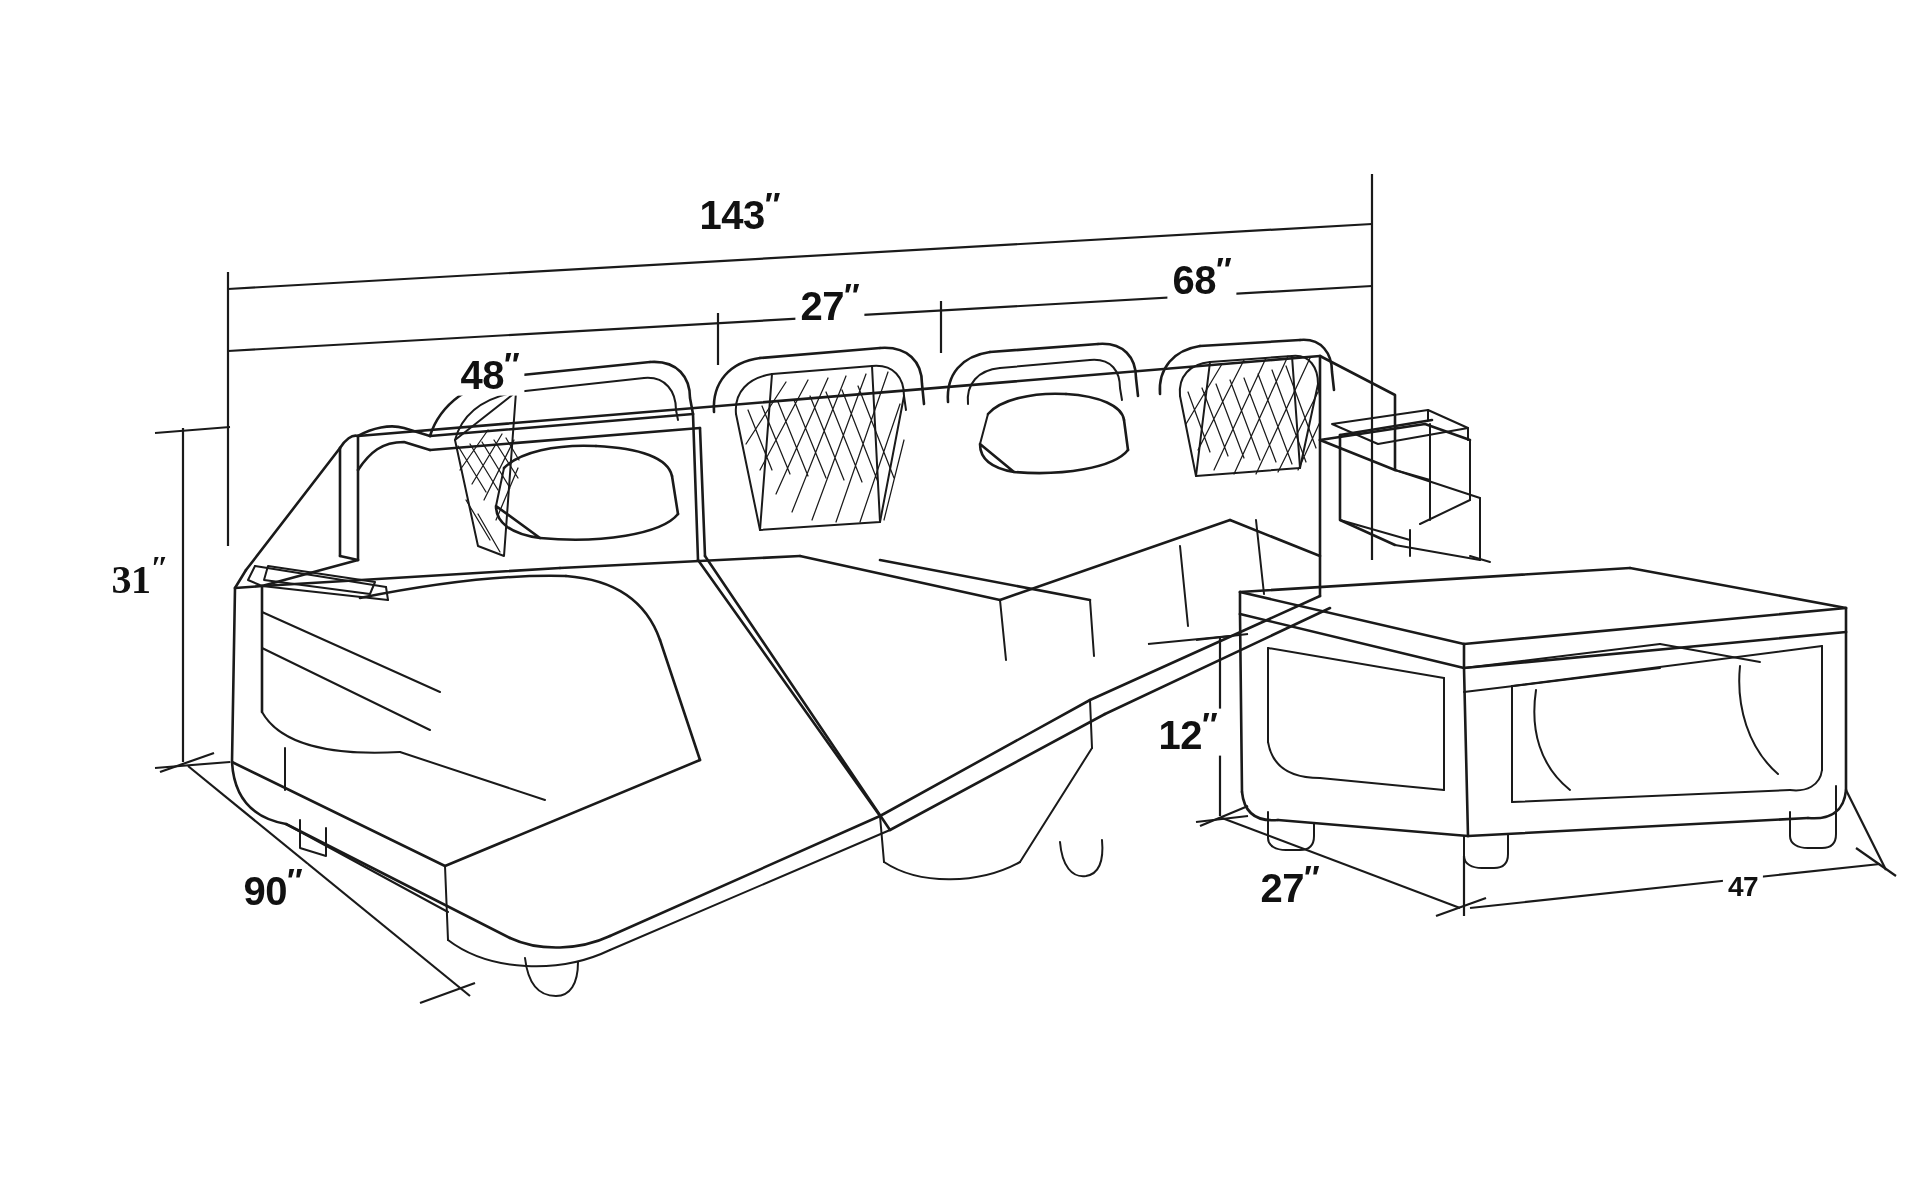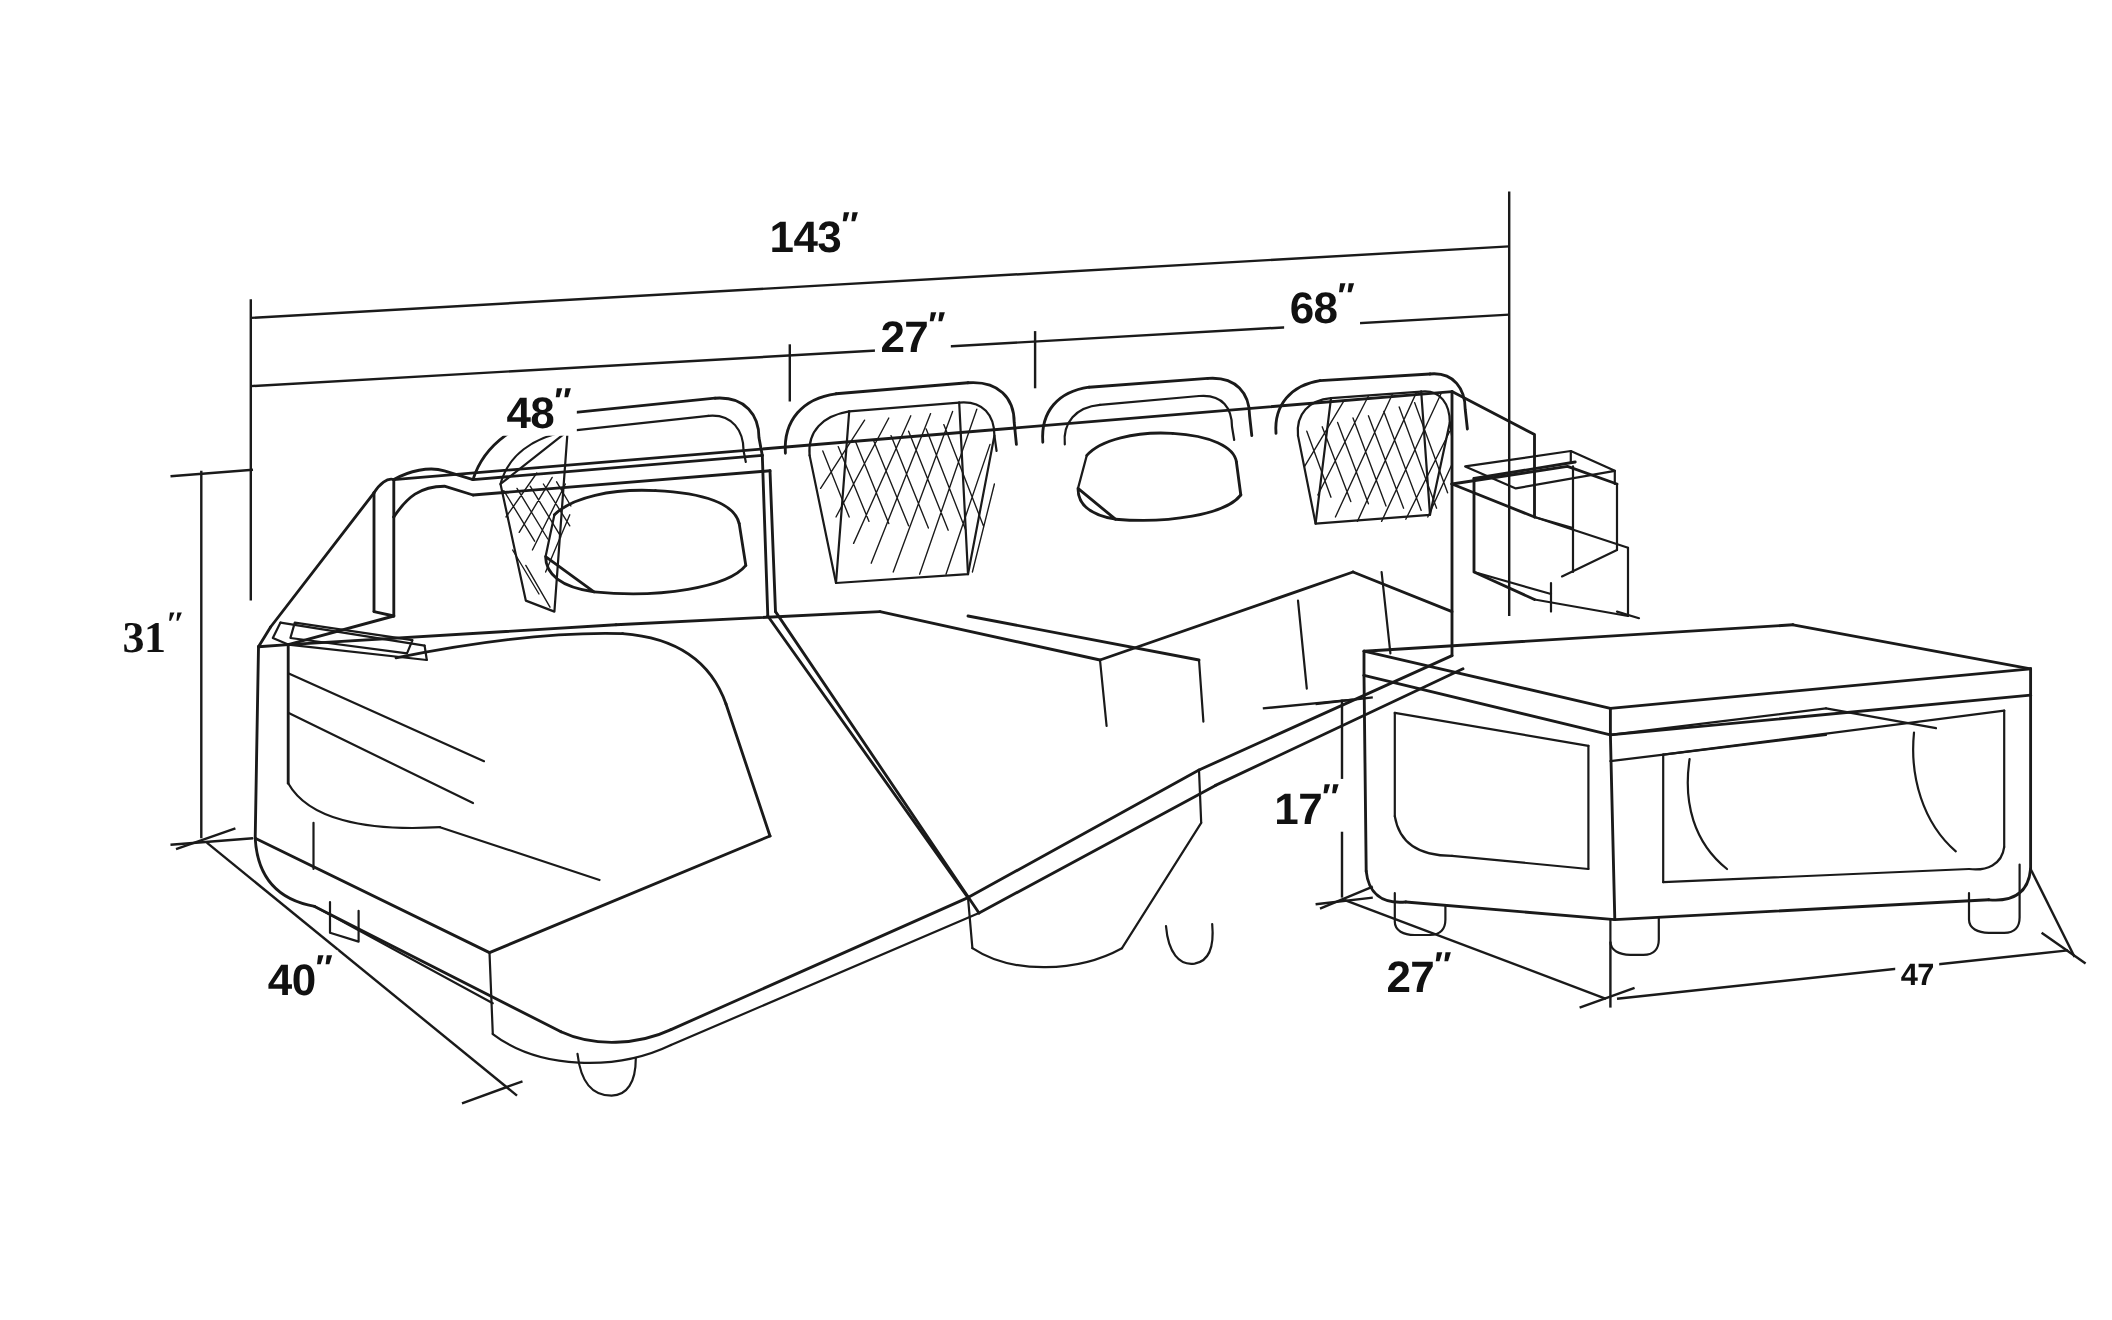--- a/index.html
+++ b/index.html
@@ -309,25 +309,25 @@
 
 <div class="dimlabel" style="left:1161px; top:277px; font-size:40px; transform:translate(-50%,-50%);margin-left:41px;">
   <span>68</span><span class="unit">″</span>
 </div>
 
 <div class="dimlabel" style="left:140px; top:576px; font-size:40px; transform:translate(-50%,-50%);font-family:Liberation Serif, serif;">
   <span>31</span><span class="unit">″</span>
 </div>
 
 <div class="dimlabel" style="left:273px; top:888px; font-size:40px; transform:translate(-50%,-50%);">
-  <span>40</span><span class="unit">″</span>
+  <span>90</span><span class="unit">″</span>
 </div>
 
 <div class="dimlabel" style="left:1188px; top:732px; font-size:40px; transform:translate(-50%,-50%);">
-  <span>17</span><span class="unit">″</span>
+  <span>12</span><span class="unit">″</span>
 </div>
 
 <div class="dimlabel" style="left:1290px; top:885px; font-size:40px; transform:translate(-50%,-50%);">
   <span>27</span><span class="unit">″</span>
 </div>
 
 <div class="dimlabel" style="left:1733px; top:884px; font-size:28px; transform:translate(-50%,-50%);margin-left:10px;">
   <span>47</span><span class="unit"></span>
 </div>
 

